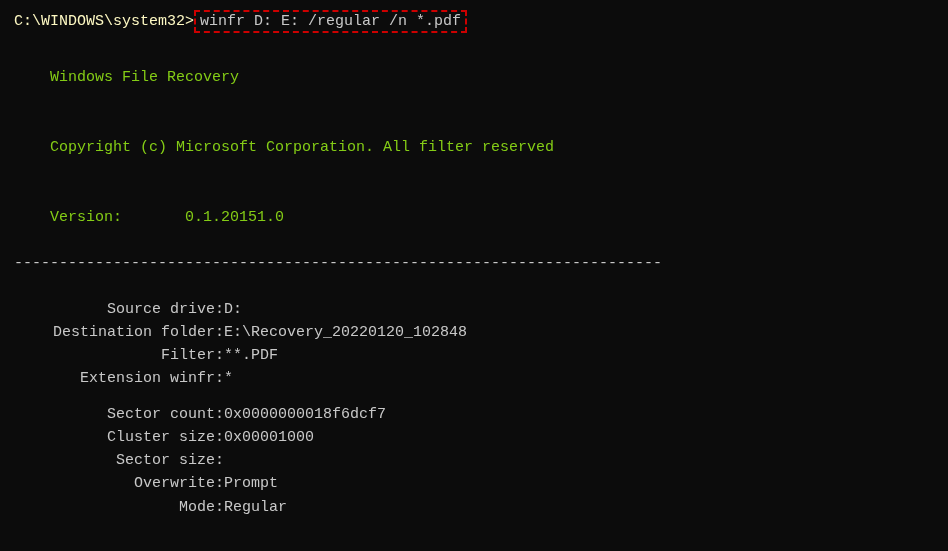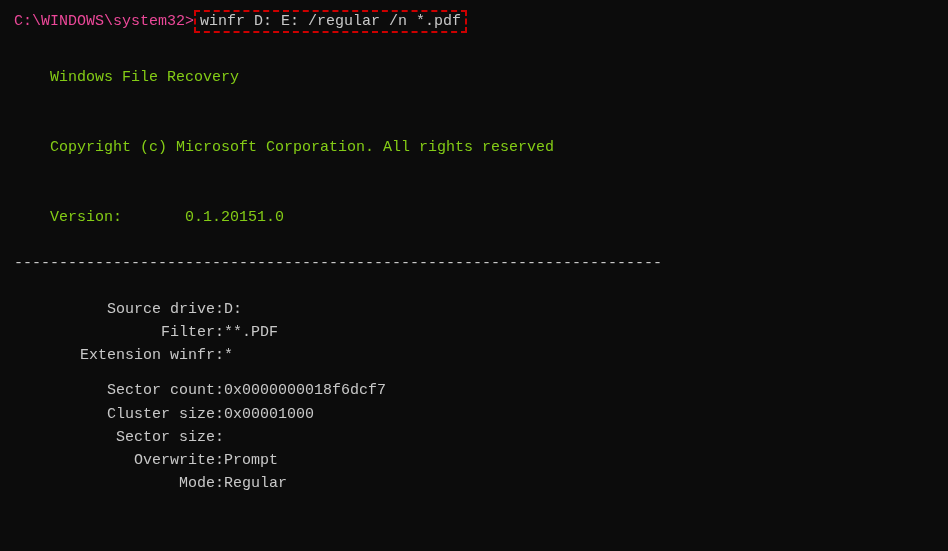--- a/index.html
+++ b/index.html
@@ -26,21 +26,21 @@
       position: relative;
     }
 
     .prompt-line {
       display: flex;
       align-items: center;
       margin-bottom: 10px;
     }
 
     .prompt-path {
-      color: #ec4899;
+      color: #fef9c3;
       white-space: pre;
     }
 
     .command-highlighted {
       color: #c8c8c8;
       border: 2px dashed #cc0000;
       padding: 1px 4px;
       display: inline-block;
       text-align: center;
     }
@@ -85,36 +85,40 @@
 
   <div class="prompt-line">
     <span class="prompt-path">C:\WINDOWS\system32&gt;</span>
     <span class="command-highlighted">winfr D: E: /regular /n *.pdf</span>
   </div>
 
   <div class="output-block">
     <span>Windows File Recovery</span>
   </div>
   <div class="output-block">
-    <span>Copyright (c) Microsoft Corporation. All rights reserved</span>
+    <span>Copyright (c) Microsoft Corporation. All filter reserved</span>
   </div>
   <div class="output-block">
     <span>Version:</span><span>       0.1.20151.0</span>
   </div>
   <div class="output-block divider-line">------------------------------------------------------------------------</div>
 
   <div class="section-gap"></div>
 
   <div class="info-table">
   </div>
 
   <div id="fields1">
       <div class="info-row">
         <span class="info-label">Source drive:</span>
         <span class="info-value">D:</span>
+      </div>
+      <div class="info-row">
+        <span class="info-label">Destination folder:</span>
+        <span class="info-value">E:\Recovery_20220120_102848</span>
       </div>
       <div class="info-row">
         <span class="info-label">Filter:</span>
         <span class="info-value">**.PDF</span>
       </div>
       <div class="info-row">
         <span class="info-label">Extension winfr:</span>
         <span class="info-value">*</span>
       </div>
     </div>

